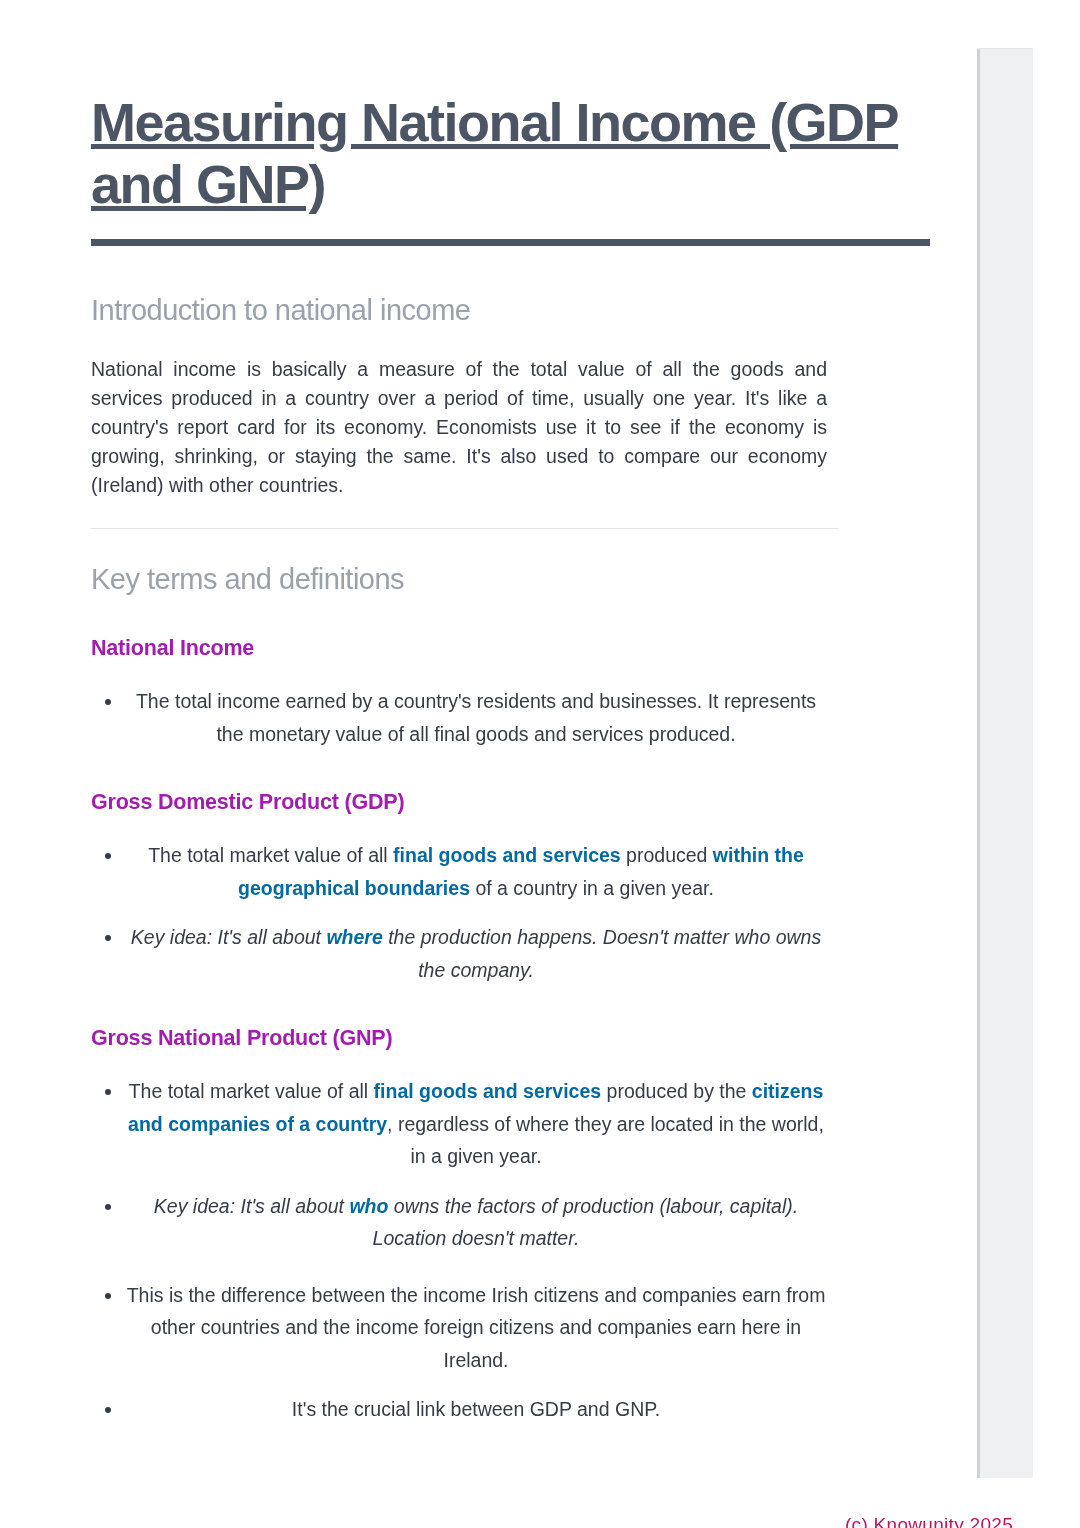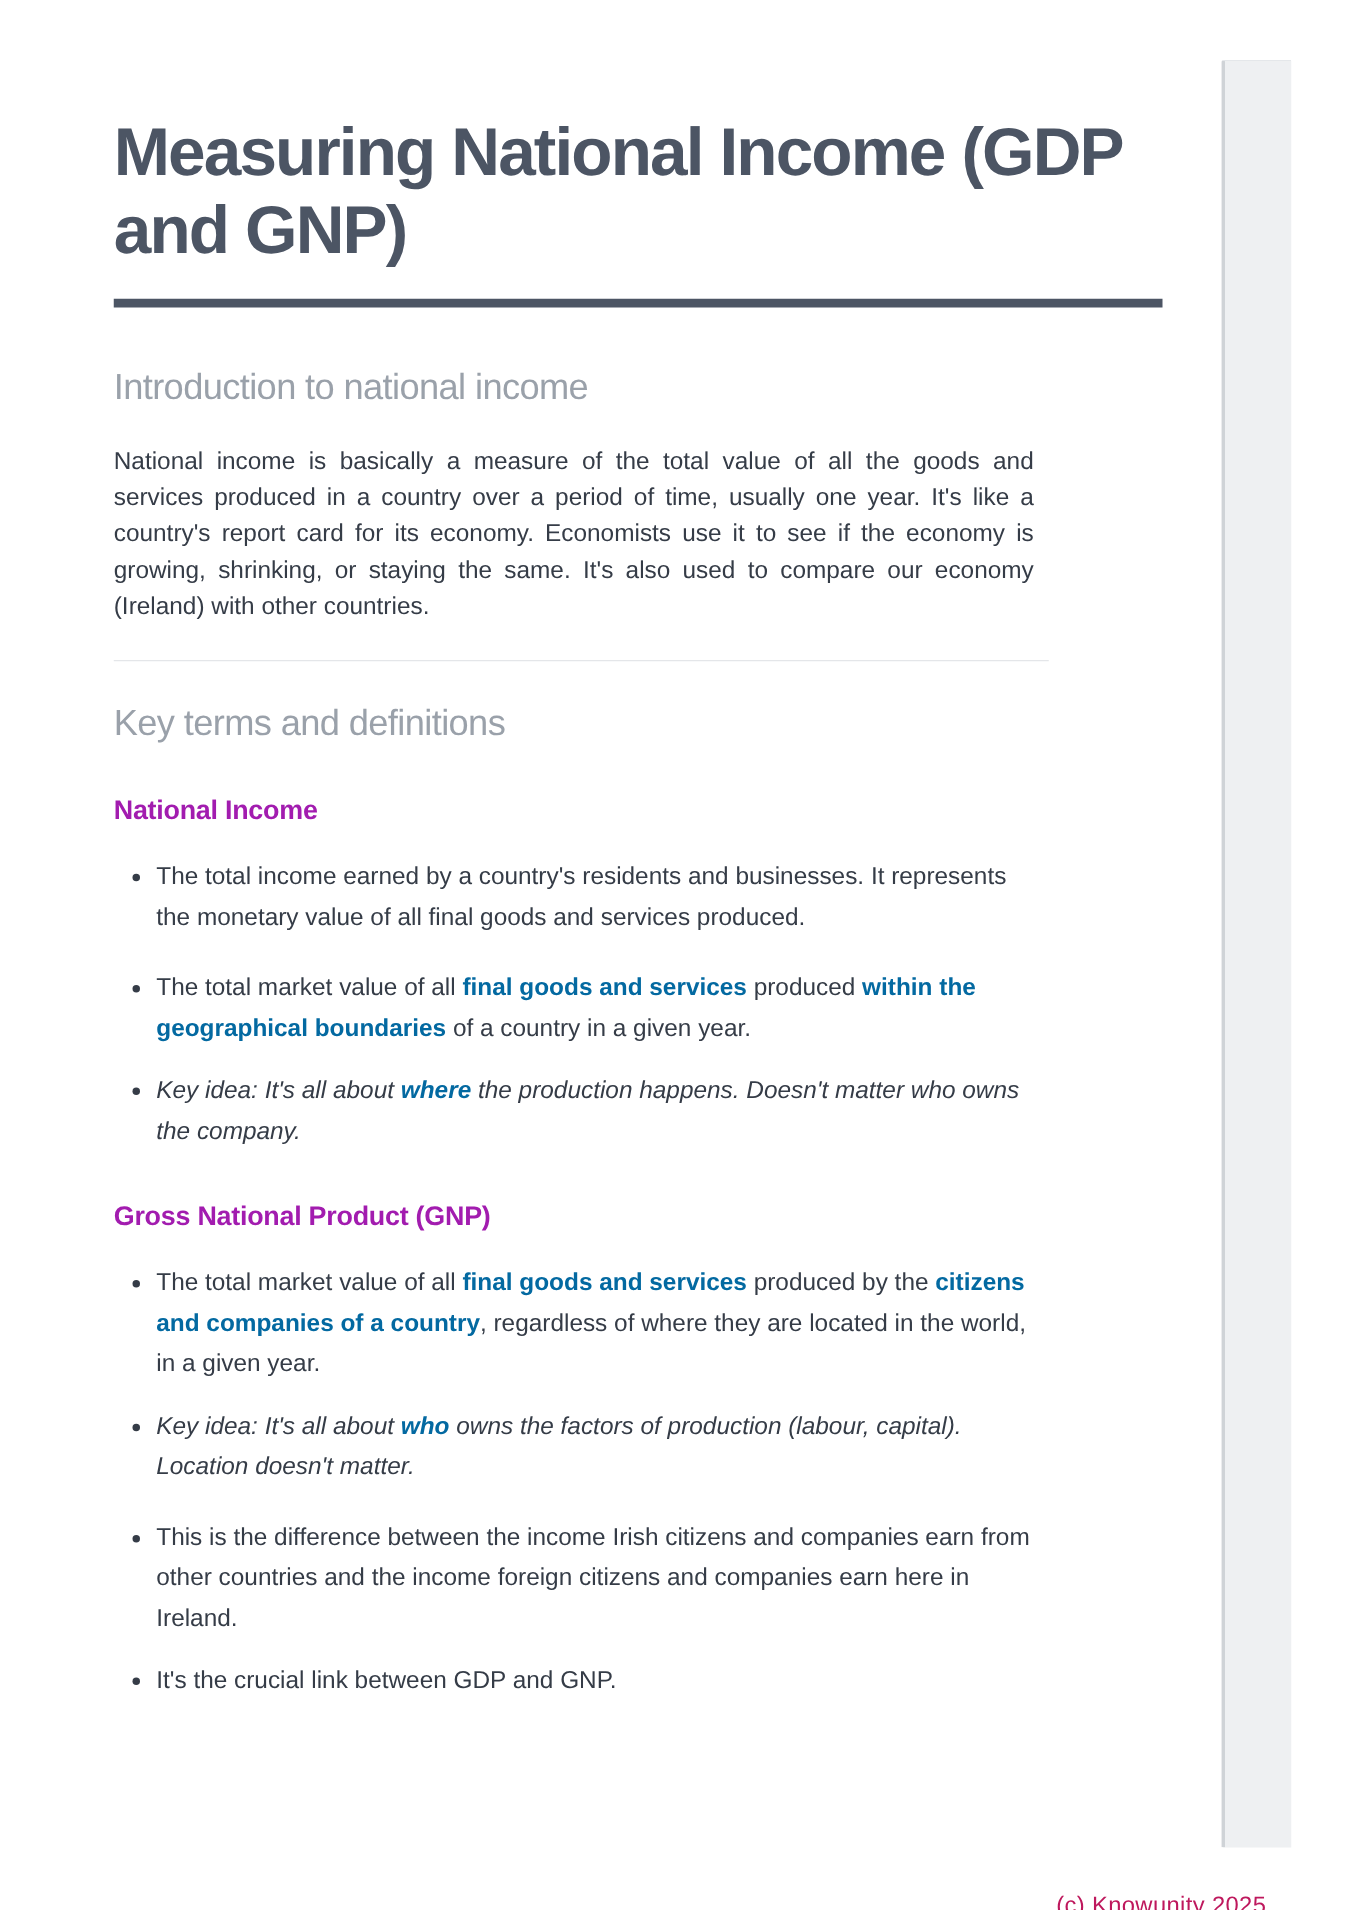--- a/index.html
+++ b/index.html
@@ -31,20 +31,21 @@
     width: 845px;
   }
 
   .doc-title {
     margin-top: 92px;
     font-size: 54px;
     line-height: 1.14;
     font-weight: 700;
     letter-spacing: -1.5px;
     color: #4c5564;
+    text-decoration: underline;
   }
 
   .title-rule {
     margin-top: 24px;
     width: 839px;
     height: 7px;
     background: #4c5564;
     border: none;
   }
 
@@ -84,21 +85,21 @@
 
   .term-bullets {
     width: 736px;
     margin-top: 24px;
     padding-left: 33px;
     list-style: disc outside;
     font-size: 19.5px;
     line-height: 32.5px;
     color: #353c47;
   }
-  .term-bullets li { margin-bottom: 17px; padding-left: 1px; }
+  .term-bullets li { margin-bottom: 17px; padding-left: 1px; text-align: center; }
   .term-bullets li:last-child { margin-bottom: 0; }
   .term-bullets li.italic { font-style: italic; }
   .term-bullets li b, .term-bullets li .seg-bold { font-weight: 700; color: #0369a1; }
 
   .watermark {
     position: absolute;
     top: 1514px;
     right: 67px;
     font-size: 19px;
     letter-spacing: 0.3px;
@@ -123,20 +124,21 @@
 
   <hr class="light-divider">
 
   <h2 class="section-heading keyterms">Key terms and definitions</h2>
 
   <h3 class="term-heading">National Income</h3>
   <ul class="term-bullets">
     <li><span>The total income earned by a country's residents and businesses. It represents the monetary value of all final goods and services produced.</span></li>
   </ul>
 
+  <h3 class="term-heading">Gross Domestic Product (GDP)</h3>
   <ul class="term-bullets">
     <li><span>The total market value of all </span><span class="seg-bold">final goods and services</span><span> produced </span><span class="seg-bold">within the geographical boundaries</span><span> of a country in a given year.</span></li>
     <li class="italic"><span>Key idea: It's all about </span><span class="seg-bold">where</span><span> the production happens. Doesn't matter who owns the company.</span></li>
   </ul>
 
   <h3 class="term-heading">Gross National Product (GNP)</h3>
   <ul class="term-bullets">
     <li><span>The total market value of all </span><span class="seg-bold">final goods and services</span><span> produced by the </span><span class="seg-bold">citizens and companies of a country</span><span>, regardless of where they are located in the world, in a given year.</span></li>
     <li class="italic"><span>Key idea: It's all about </span><span class="seg-bold">who</span><span> owns the factors of production (labour, capital). Location doesn't matter.</span></li>
   </ul>

